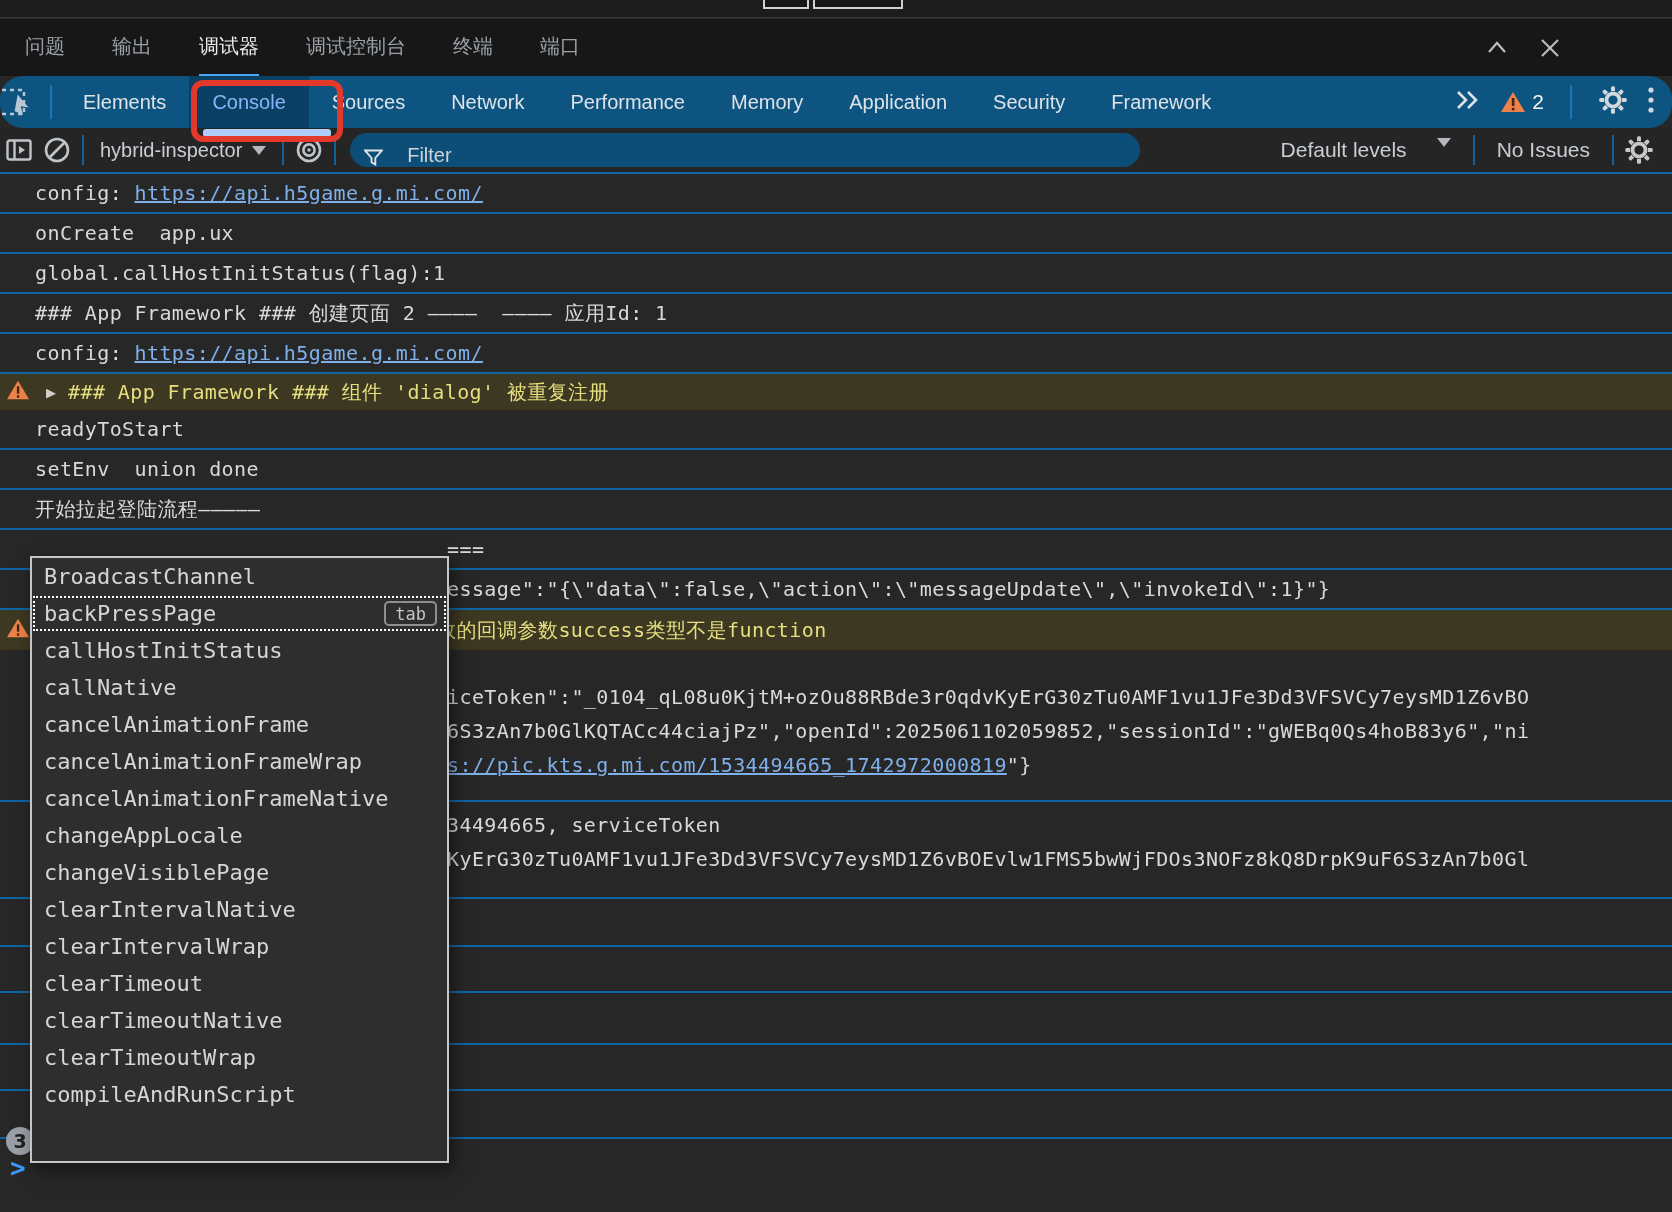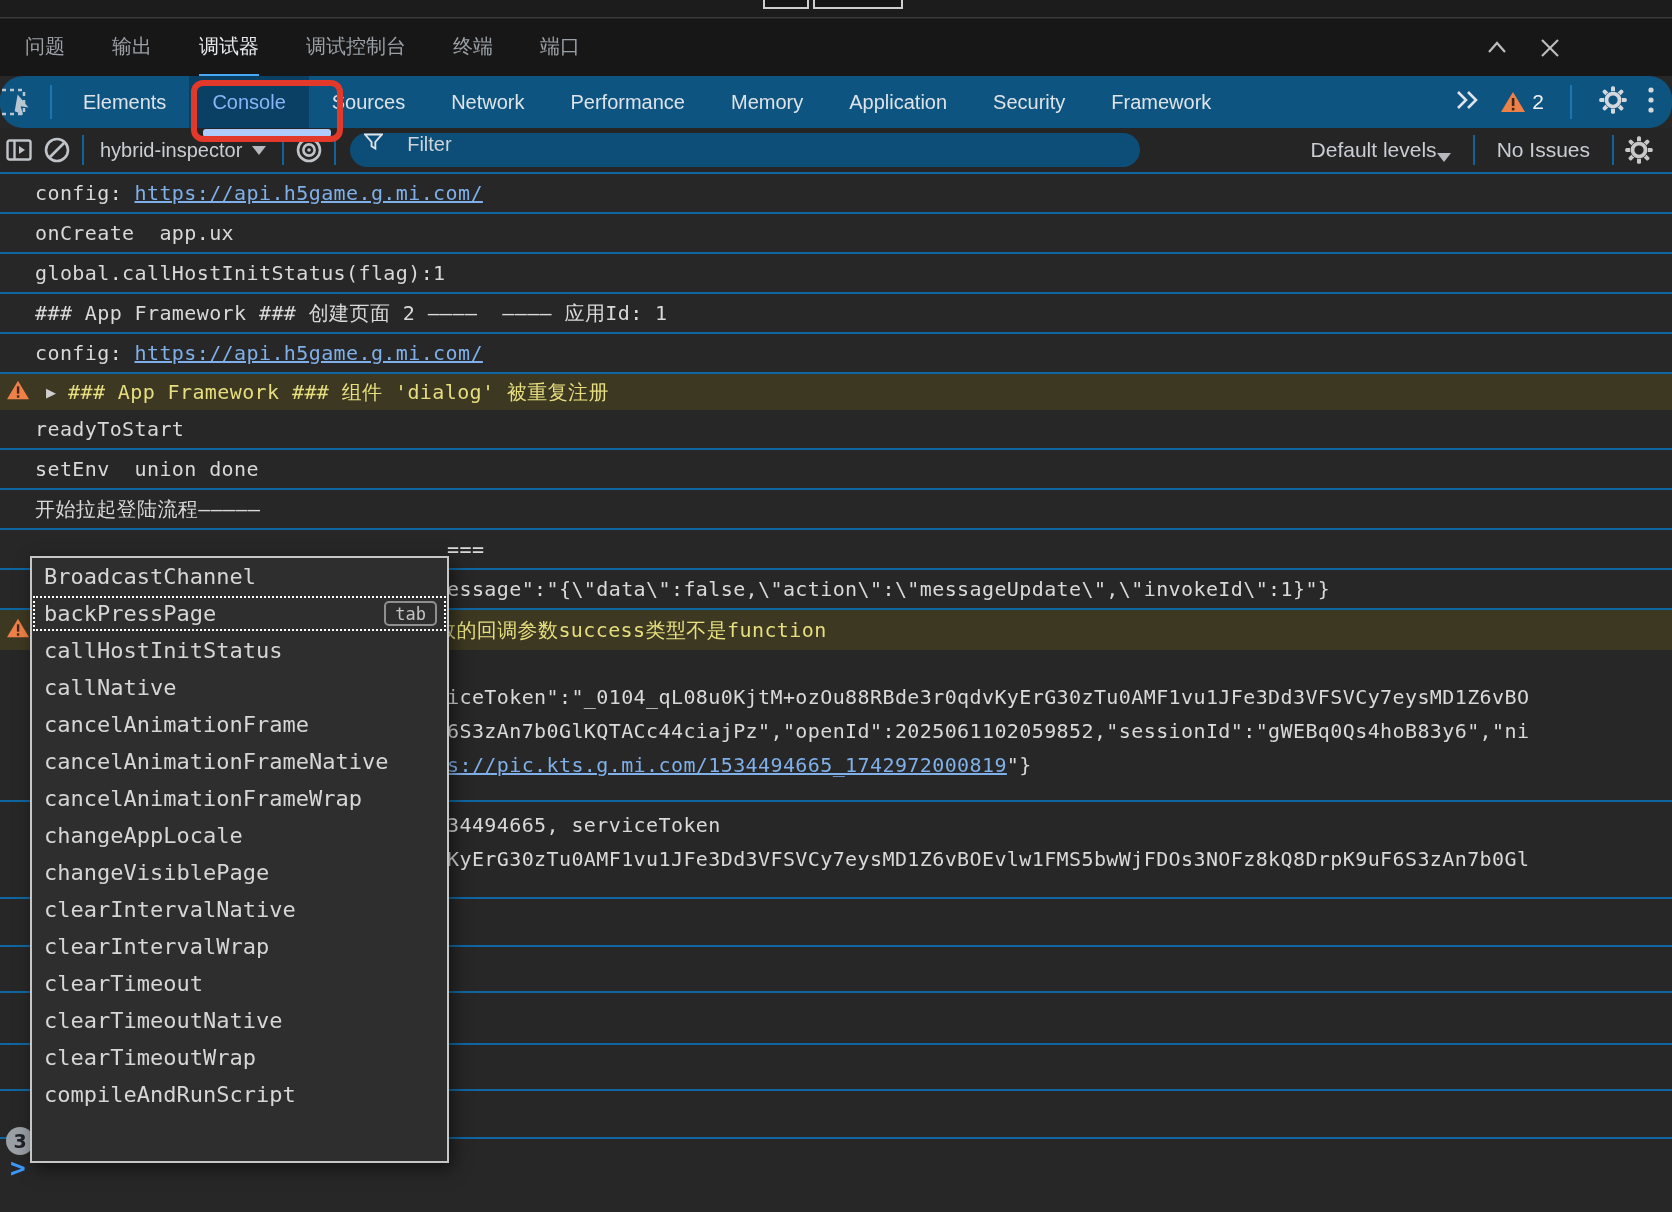--- a/index.html
+++ b/index.html
@@ -41,26 +41,26 @@
   
   .console-toolbar { position:absolute; left:0; top:128px; width:1672px; height:44px;
                      background:#252526; display:flex; align-items:center; }
   .tb-icon { display:flex; align-items:center; justify-content:center; width:38px; height:36px; cursor:pointer; }
   .vdiv2 { width:2px; height:30px; background:#0e639c; margin:0 6px; }
   .ctx { display:flex; align-items:center; gap:10px; color:#c9ced3; font-size:20px;
          padding:0 10px; cursor:pointer; white-space:nowrap; }
   .caret { width:0; height:0; border-left:7px solid transparent; border-right:7px solid transparent;
            border-top:9px solid #b5b9bd; display:inline-block; }
   .filter-pill { flex:1; height:34px; margin:0 14px 0 8px; max-width:790px; background:#0d4e78;
-                 border-radius:17px; display:flex; align-items:flex-start; padding:0 14px; gap:24px; }
+                 border-radius:17px; display:flex; align-items:flex-end; padding:0 14px; gap:24px; }
   .filter-pill input { background:transparent; border:none; outline:none; color:#e2e6ea;
                        font-size:20px; font-family:"Liberation Sans",sans-serif; width:100%; }
   .filter-pill input::placeholder { color:#cdd3d8; opacity:1; }
   .tb-right { margin-left:auto; display:flex; align-items:center; padding-right:14px; }
-  .levels, .issues { color:#c9ced3; font-size:21px; display:flex; align-items:flex-end; gap:0;
+  .levels, .issues { color:#c9ced3; font-size:21px; display:flex; align-items:flex-start; gap:30px;
                      padding:0 16px; cursor:pointer; white-space:nowrap; }
 
   
   .console-area { position:absolute; left:0; top:172px; width:1672px; height:808px;
                   border-top:2px solid #0e67a3; background:#272727;
                   font-family:"DejaVu Sans Mono", monospace; }
   .crow { position:relative; width:100%; }
   .crow.sep { border-bottom:2px solid #0e67a3; }
   .crow .line { position:absolute; top:50%; transform:translateY(-50%); white-space:pre;
                 font-size:20px; letter-spacing:.4px; color:#d9d9d9; }
@@ -313,22 +313,22 @@
         <span class="prompt-chevron">&gt;</span>
       </div>
     </div>
 
   <div class="autocomplete" id="autocomplete">
       <div class="ac-item">BroadcastChannel</div>
       <div class="ac-item selected">backPressPage<span class="tab-pill">tab</span></div>
       <div class="ac-item">callHostInitStatus</div>
       <div class="ac-item">callNative</div>
       <div class="ac-item">cancelAnimationFrame</div>
+      <div class="ac-item">cancelAnimationFrameWrap</div>
       <div class="ac-item">cancelAnimationFrameNative</div>
-      <div class="ac-item">cancelAnimationFrameWrap</div>
       <div class="ac-item">changeAppLocale</div>
       <div class="ac-item">changeVisiblePage</div>
       <div class="ac-item">clearIntervalNative</div>
       <div class="ac-item">clearIntervalWrap</div>
       <div class="ac-item">clearTimeout</div>
       <div class="ac-item">clearTimeoutNative</div>
       <div class="ac-item">clearTimeoutWrap</div>
       <div class="ac-item">compileAndRunScript</div>
     </div>
 

